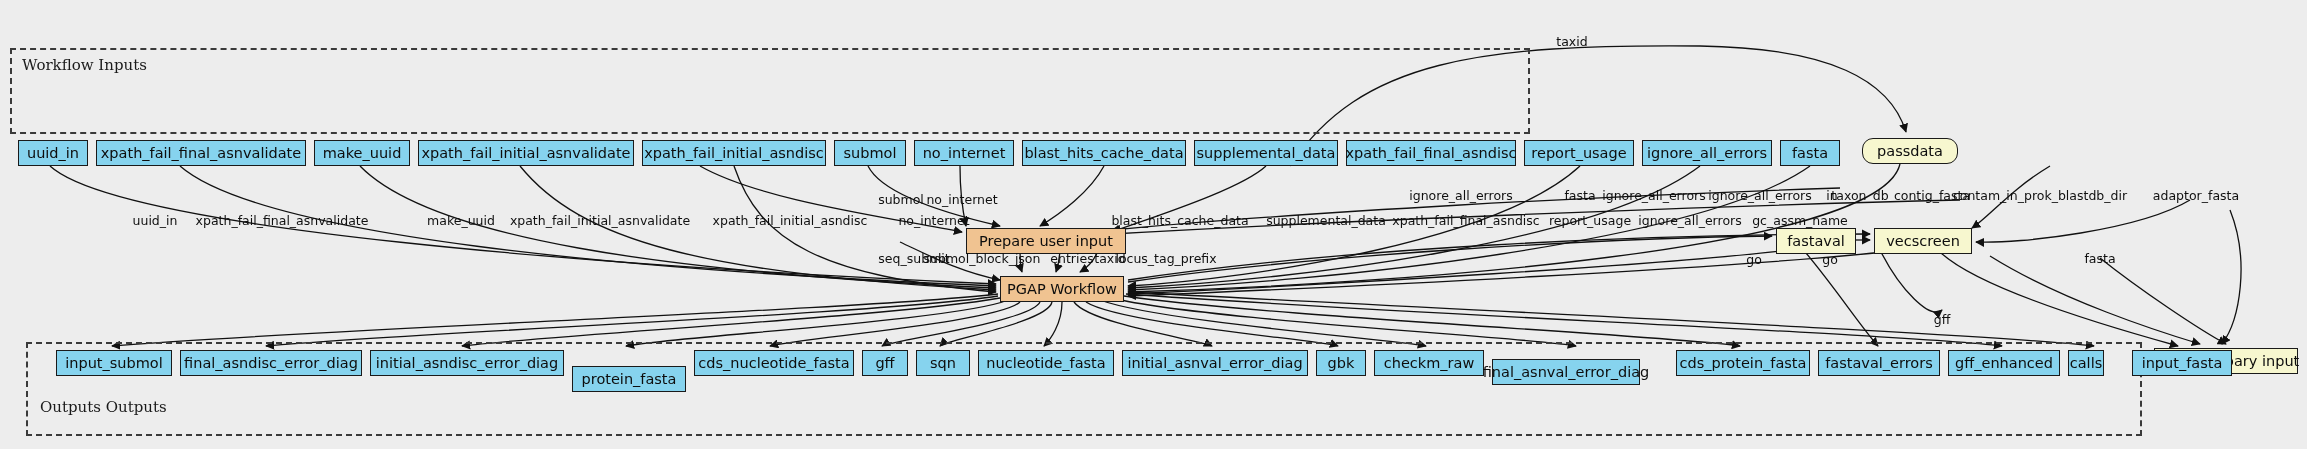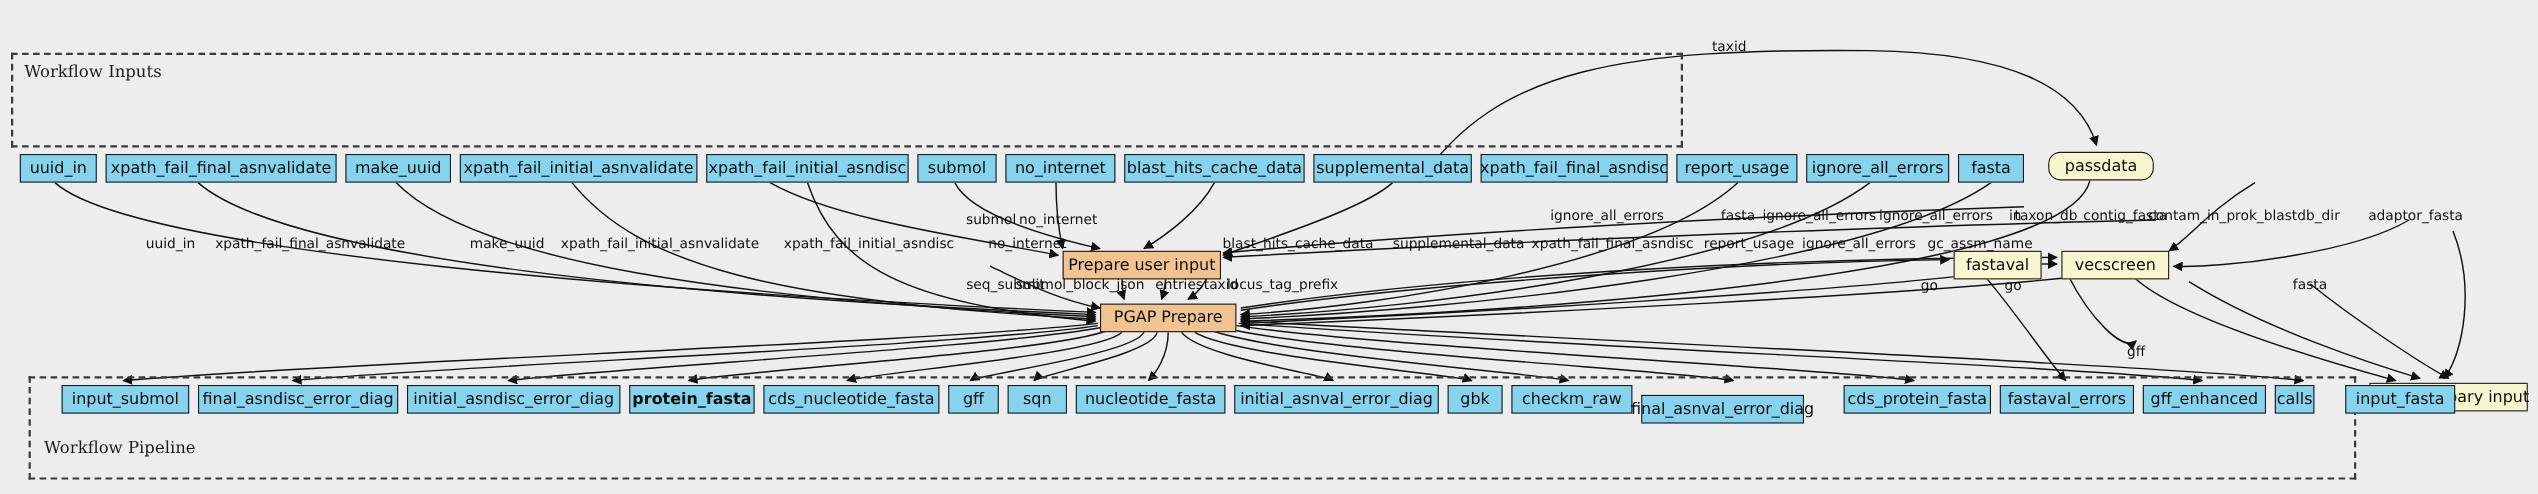--- a/index.html
+++ b/index.html
@@ -134,50 +134,50 @@
       <path d="M 2230 210 C 2250 260 2240 320 2222 344"></path>
       <path d="M 2100 258 C 2140 290 2200 330 2226 344"></path>
       <path d="M 1990 256 C 2060 300 2160 332 2200 344"></path>
     </g>
   </svg>
 
   <div class="cluster" style="left:10px; top:48px; width:1520px; height:86px;"></div>
   <div class="cluster-label" style="left:22px; top:56px;">Workflow Inputs</div>
 
   <div class="cluster" style="left:26px; top:342px; width:2116px; height:94px;"></div>
-  <div class="cluster-label" style="left:40px; top:398px;">Workflow Pipeline</div>
+  <div class="cluster-label" style="left:40px; top:398px;">Outputs Outputs</div>
 
   <div id="input-nodes">
       <div class="node io" style="left: 18px; top: 140px; width: 70px;">uuid_in</div>
       <div class="node io" style="left: 96px; top: 140px; width: 210px;">xpath_fail_final_asnvalidate</div>
       <div class="node io" style="left: 314px; top: 140px; width: 96px;">make_uuid</div>
       <div class="node io" style="left: 418px; top: 140px; width: 216px;">xpath_fail_initial_asnvalidate</div>
       <div class="node io" style="left: 642px; top: 140px; width: 184px;">xpath_fail_initial_asndisc</div>
       <div class="node io" style="left: 834px; top: 140px; width: 72px;">submol</div>
       <div class="node io" style="left: 914px; top: 140px; width: 100px;">no_internet</div>
       <div class="node io" style="left: 1022px; top: 140px; width: 164px;">blast_hits_cache_data</div>
       <div class="node io" style="left: 1194px; top: 140px; width: 144px;">supplemental_data</div>
       <div class="node io" style="left: 1346px; top: 140px; width: 170px;">xpath_fail_final_asndisc</div>
       <div class="node io" style="left: 1524px; top: 140px; width: 110px;">report_usage</div>
       <div class="node io" style="left: 1642px; top: 140px; width: 130px;">ignore_all_errors</div>
       <div class="node io" style="left: 1780px; top: 140px; width: 60px;">fasta</div>
     </div>
   <div id="proc-nodes">
       <div class="node sub" style="left: 1862px; top: 138px; width: 96px; border-radius: 11px;">passdata</div>
-      <div class="node proc" style="left: 966px; top: 228px; width: 144px;">Prepare user input</div>
-      <div class="node proc" style="left: 1000px; top: 276px; width: 124px;">PGAP Prepare</div>
+      <div class="node proc" style="left: 966px; top: 228px; width: 160px;">Prepare user input</div>
+      <div class="node proc" style="left: 1000px; top: 276px; width: 124px;">PGAP Workflow</div>
       <div class="node sub" style="left: 1776px; top: 228px; width: 80px;">fastaval</div>
       <div class="node sub" style="left: 1874px; top: 228px; width: 98px;">vecscreen</div>
       <div class="node sub" style="left: 2154px; top: 348px; width: 144px;">Produce Roary input</div>
     </div>
   <div id="output-nodes">
       <div class="node io" style="left: 56px; top: 350px; width: 116px;">input_submol</div>
       <div class="node io" style="left: 180px; top: 350px; width: 182px;">final_asndisc_error_diag</div>
       <div class="node io" style="left: 370px; top: 350px; width: 194px;">initial_asndisc_error_diag</div>
-      <div class="node io" style="left: 572px; top: 350px; width: 114px; font-weight: bold;">protein_fasta</div>
+      <div class="node io" style="left: 572px; top: 366px; width: 114px;">protein_fasta</div>
       <div class="node io" style="left: 694px; top: 350px; width: 160px;">cds_nucleotide_fasta</div>
       <div class="node io" style="left: 862px; top: 350px; width: 46px;">gff</div>
       <div class="node io" style="left: 916px; top: 350px; width: 54px;">sqn</div>
       <div class="node io" style="left: 978px; top: 350px; width: 136px;">nucleotide_fasta</div>
       <div class="node io" style="left: 1122px; top: 350px; width: 186px;">initial_asnval_error_diag</div>
       <div class="node io" style="left: 1316px; top: 350px; width: 50px;">gbk</div>
       <div class="node io" style="left: 1374px; top: 350px; width: 110px;">checkm_raw</div>
       <div class="node io" style="left: 1492px; top: 359px; width: 148px;">final_asnval_error_diag</div>
       <div class="node io" style="left: 1676px; top: 350px; width: 134px;">cds_protein_fasta</div>
       <div class="node io" style="left: 1818px; top: 350px; width: 122px;">fastaval_errors</div>

